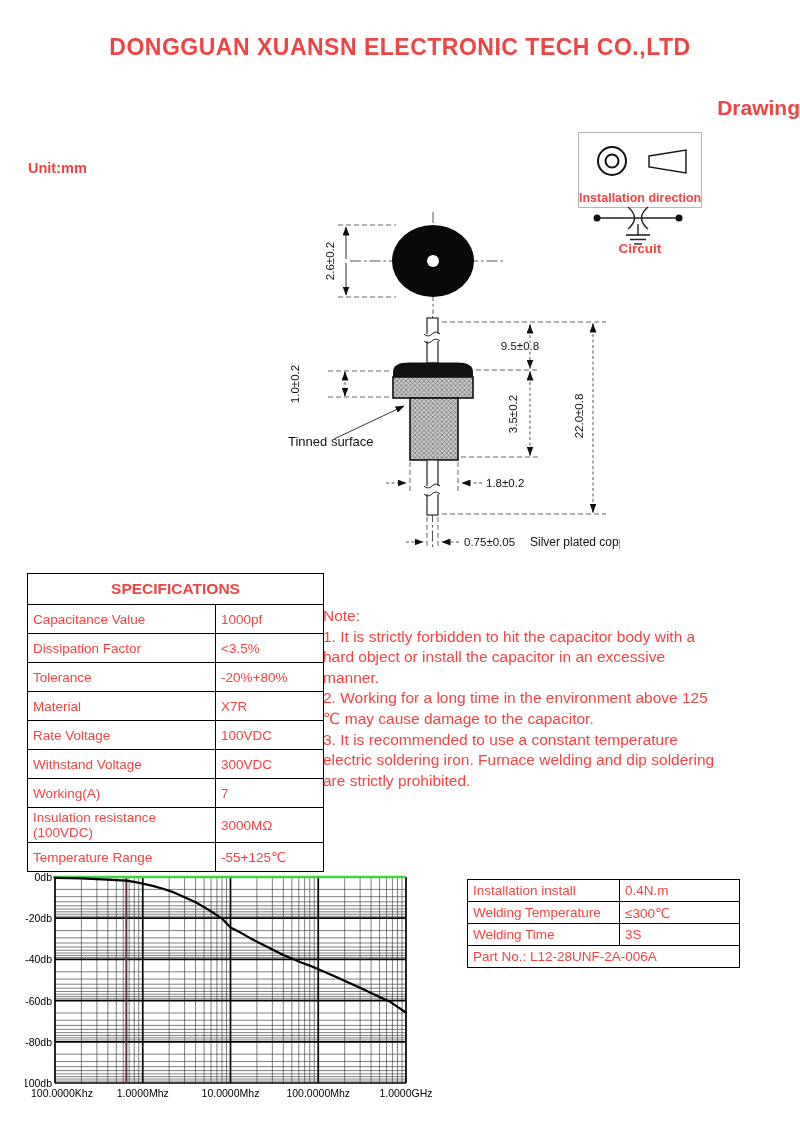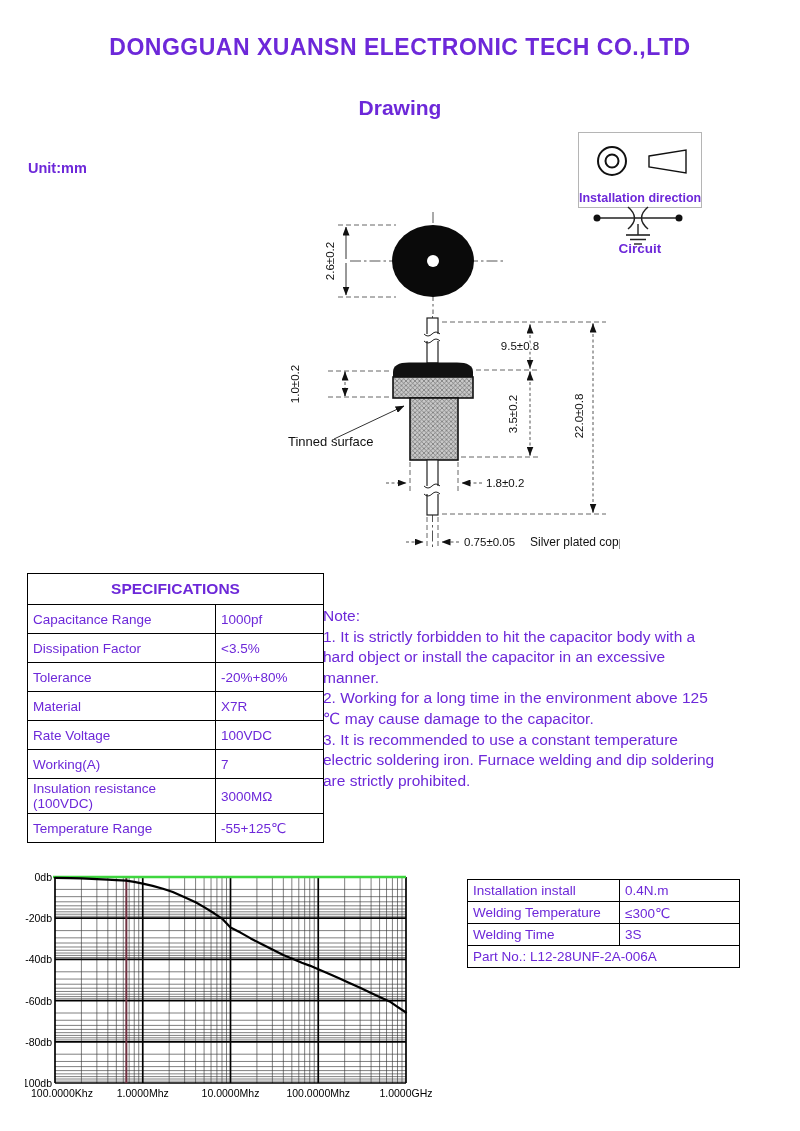--- a/index.html
+++ b/index.html
@@ -1,20 +1,20 @@
 <!DOCTYPE html>
 <html><head>
 <meta charset="utf-8">
 <style>
   html,body{margin:0;padding:0;background:#888;}
   #page{position:relative;width:800px;height:1131px;background:#ffffff;margin:0 auto;
-        font-family:"Liberation Sans","DejaVu Sans",sans-serif;color:#6d28d9;overflow:hidden;}
+        font-family:"Liberation Sans","DejaVu Sans",sans-serif;color:#ef4444;overflow:hidden;}
   .abs{position:absolute;}
   #company-title{top:34px;left:0;width:800px;text-align:center;font-size:23px;font-weight:bold;letter-spacing:.5px;}
-  #doc-title{top:96px;left:0;width:800px;text-align:center;font-size:21px;font-weight:bold;}
+  #doc-title{top:96px;left:0;width:800px;text-align:right;font-size:21px;font-weight:bold;}
   #unit-label{top:160px;left:28px;font-size:14.5px;font-weight:bold;}
   #install-box{top:132px;left:578px;width:122px;height:74px;border:1px solid #b5b5b5;background:#fff;}
   #install-label{bottom:2px;left:0;width:100%;text-align:center;font-size:12.5px;font-weight:bold;white-space:nowrap;}
   #circuit-label{top:241px;left:590px;width:100px;text-align:center;font-size:13.5px;font-weight:bold;}
   table{border-collapse:collapse;background:#fff;}
   td{border:1.5px solid #000;font-size:13.5px;padding:2px 5px;vertical-align:middle;margin-top:44px;}
   #spec-table{top:573px;left:27px;width:296px;table-layout:fixed;}
   #spec-table .hdr{font-size:15.5px;font-weight:bold;text-align:center;height:26px;}
   #spec-table td{height:24px;}
   #aux-table{top:879px;left:467px;width:272px;table-layout:fixed;}
@@ -142,38 +142,42 @@
   <table class="abs" id="spec-table">
     <colgroup>
         <col style="width:188px">
         <col style="width:108px">
       </colgroup>
     <tbody>
       <tr>
           <td class="hdr" colspan="2">SPECIFICATIONS</td>
         </tr>
       <tr>
-          <td>Capacitance Range</td>
+          <td>Capacitance Value</td>
           <td>1000pf</td>
         </tr>
       <tr>
           <td>Dissipation Factor</td>
           <td>&lt;3.5%</td>
         </tr>
       <tr>
           <td>Tolerance</td>
           <td>-20%+80%</td>
         </tr>
       <tr>
           <td>Material</td>
           <td>X7R</td>
         </tr>
       <tr>
           <td>Rate Voltage</td>
           <td>100VDC</td>
+        </tr>
+      <tr>
+          <td>Withstand Voltage</td>
+          <td>300VDC</td>
         </tr>
       <tr>
           <td>Working(A)</td>
           <td>7</td>
         </tr>
       <tr>
           <td>Insulation resistance (100VDC)</td>
           <td>3000MΩ</td>
         </tr>
       <tr>

